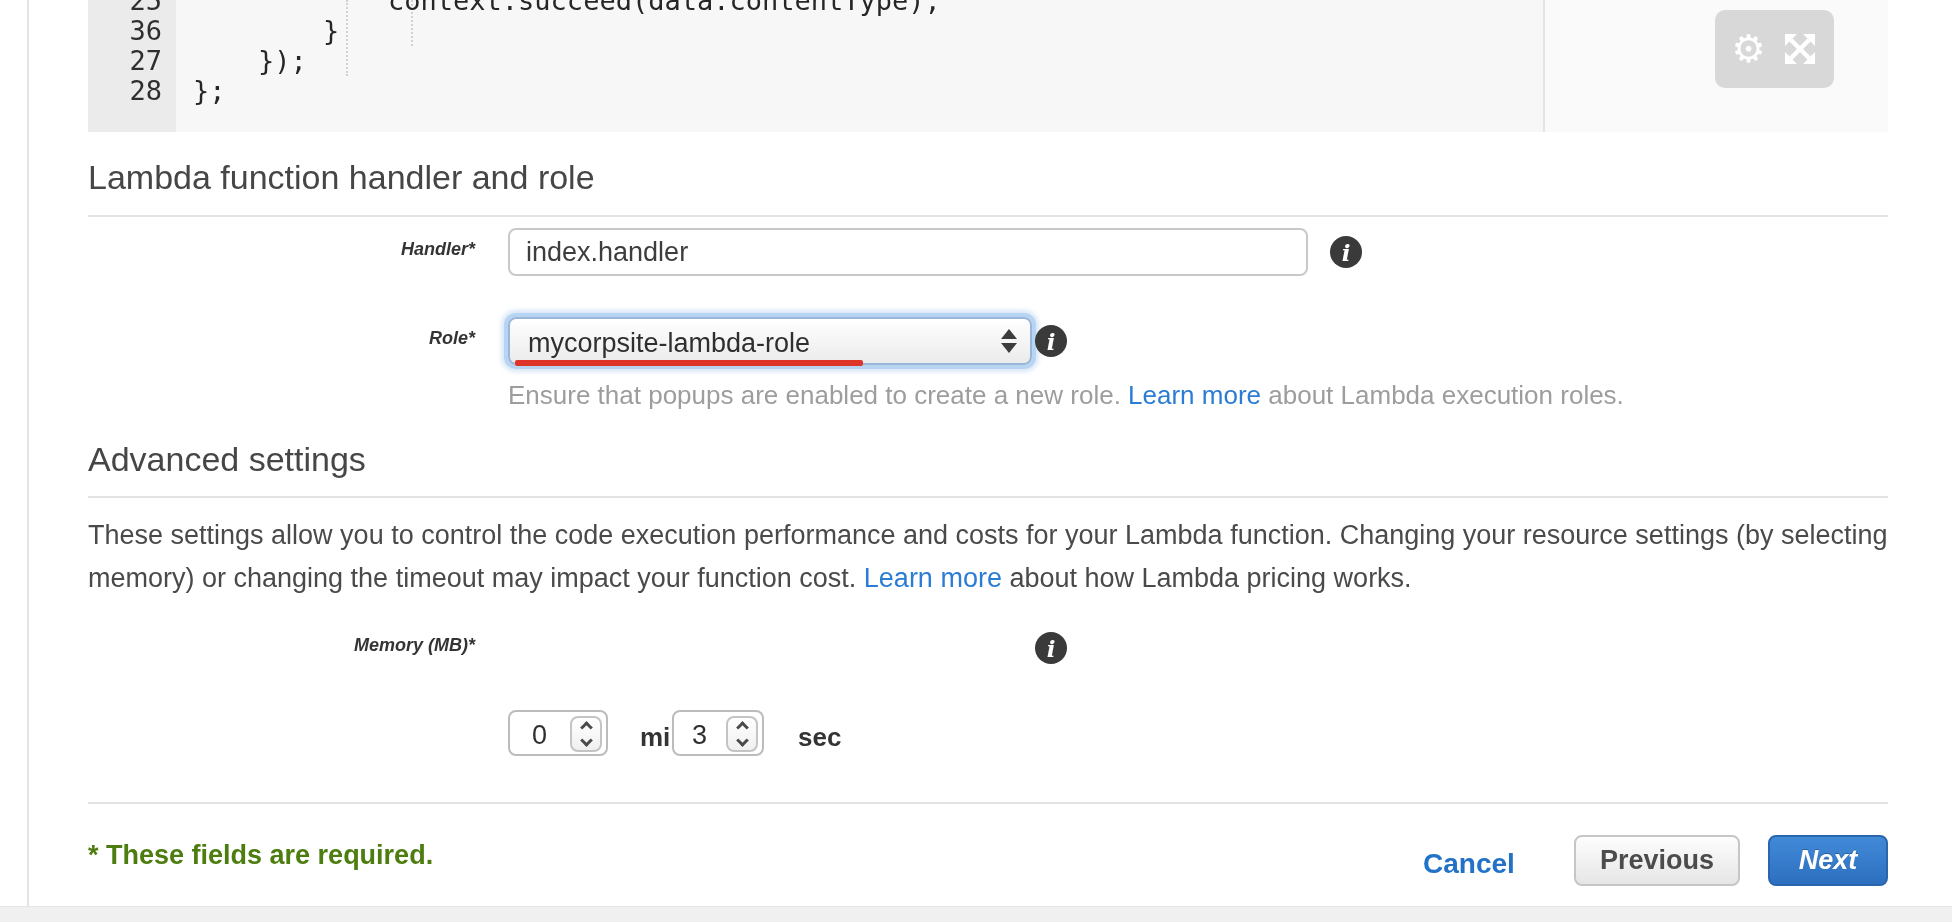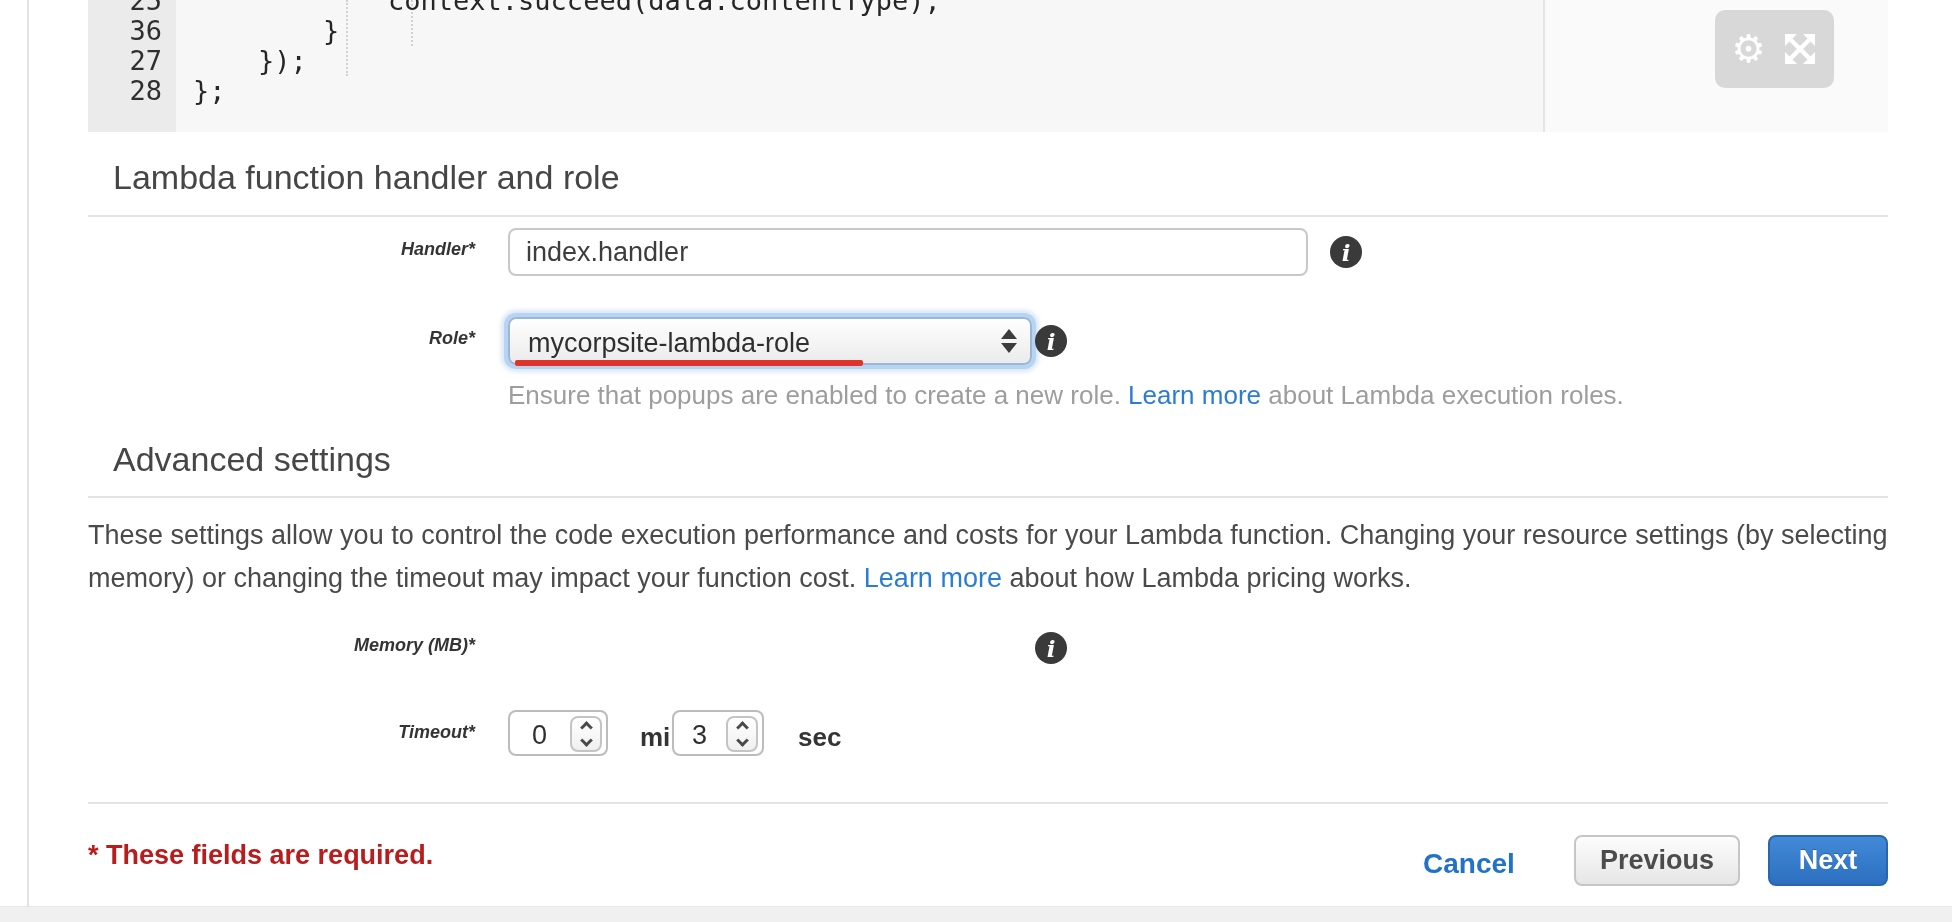--- a/index.html
+++ b/index.html
@@ -25,21 +25,21 @@
   #guide-1 { left:258px; height:76px; }
   #guide-2 { left:323px; height:46px; }
 
   #editor-tools { position:absolute; left:1627px; top:10px; width:119px; height:78px;
                   background:#d8d8d8; border-radius:10px; display:flex; align-items:center;
                   justify-content:center; gap:16px; }
   #gear-glyph { color:#ffffff; font-size:38px; line-height:38px; font-family:"DejaVu Sans", sans-serif; cursor:pointer; }
   #expand-svg { display:block; cursor:pointer; }
 
   
-  .section-title { font-size:34px; font-weight:400; color:#464646;margin-left:25px; }
+  .section-title { font-size:34px; font-weight:400; color:#464646; }
   .hr { height:2px; background:#e3e3e3; width:1800px; left:88px; }
 
   
   .field-label { left:88px; width:387px; text-align:right; font-size:18px; font-weight:bold; color:#343434;font-style:italic; }
 
   .text-input { left:508px; width:800px; height:48px; border:2px solid #c8c8c8; border-radius:8px;
                 background:#fff; font-family:"Liberation Sans", sans-serif;
                 font-size:27px; color:#3d3d3d; padding:0 0 0 16px; outline:none; }
 
   .selectbox { width:524px; height:48px; border:2px solid #b5b5b5; border-radius:8px;
@@ -63,30 +63,30 @@
 
   .num-input { height:46px; border:2px solid #bcbcbc; border-radius:8px; background:#fff; }
   .num-val { position:absolute; left:0; top:8px; font-size:27px; color:#2f2f2f; }
   .stepper { position:absolute; right:4px; top:4px; width:32px; height:36px; border:2px solid #c4c4c4;
              border-radius:8px; background:linear-gradient(#ffffff,#f0f0f0); display:flex; flex-direction:column;
              align-items:center; justify-content:center; gap:4px; cursor:pointer; }
   .chev-up { width:9px; height:9px; border-left:3px solid #4a4a4a; border-top:3px solid #4a4a4a; transform:rotate(45deg); margin-top:3px; }
   .chev-down { width:9px; height:9px; border-right:3px solid #4a4a4a; border-bottom:3px solid #4a4a4a; transform:rotate(45deg); margin-bottom:3px; }
   .unit-label { font-size:26px; font-weight:bold; color:#343434;margin-left:20px; }
 
-  .req-note { font-size:27px; font-weight:bold; color:#b91c1c; }
+  .req-note { font-size:27px; font-weight:bold; color:#4d7c0f; }
 
   
   #cancel-link { font-size:28px; font-weight:bold; color:#2273c8; cursor:pointer; }
   .btn { height:51px; border-radius:8px; font-size:27px; font-weight:bold; text-align:center; cursor:pointer;
          display:flex; align-items:center; justify-content:center; font-family:"Liberation Sans", sans-serif; }
   #previous-btn { left:1574px; top:835px; width:166px; background:linear-gradient(#fdfdfd,#e6e6e6);
                   border:2px solid #c6c6c6; color:#4c4c4c; }
   #next-btn { left:1768px; top:835px; width:120px; background:linear-gradient(#418ad8,#2d6fc0);
-              border:2px solid #2a66ab; color:#ffffff; text-shadow:0 -1px 0 rgba(0,0,0,0.25); }
+              border:2px solid #2a66ab; color:#ffffff; text-shadow:0 -1px 0 rgba(0,0,0,0.25);font-style:italic; }
 
   #bottom-strip { left:0; top:906px; width:1952px; height:16px; background:#f0f0f0; border-top:1px solid #e6e6e6; }
 </style>
 </head>
 <body>
 
 <div id="stage">
 
   <div id="left-edge" class="abs"></div>
 
@@ -146,21 +146,20 @@
   <div class="abs section-title" style="left:88px; top:440px;">Advanced settings</div>
   <div class="abs hr" style="top:496px;"></div>
 
   <div class="abs field-label" style="top:635px;">Memory (MB)*</div>
 
   <div class="abs body-text" style="left:88px; top:514px; width:1800px;">
     <span>These settings allow you to control the code execution performance and costs for your Lambda function. Changing your resource settings (by selecting memory) or changing the timeout may impact your function cost. </span><a class="link">Learn more</a><span> about how Lambda pricing works.</span>
   </div>
   <div class="abs info-badge" style="left:1035px; top:632px;">i</div>
 
-  <div class="abs field-label" style="top:722px;">Timeout*</div>
   <div class="abs num-input" style="left:508px; top:710px; width:100px;">
     <span class="num-val" style="left:22px;">0</span>
     <span class="stepper">
       <span class="chev-up"></span>
       <span class="chev-down"></span>
     </span>
   </div>
   <div class="abs unit-label" style="left:620px; top:722px;">min</div>
   <div class="abs num-input" style="left:672px; top:710px; width:92px;">
     <span class="num-val" style="left:18px;">3</span>

